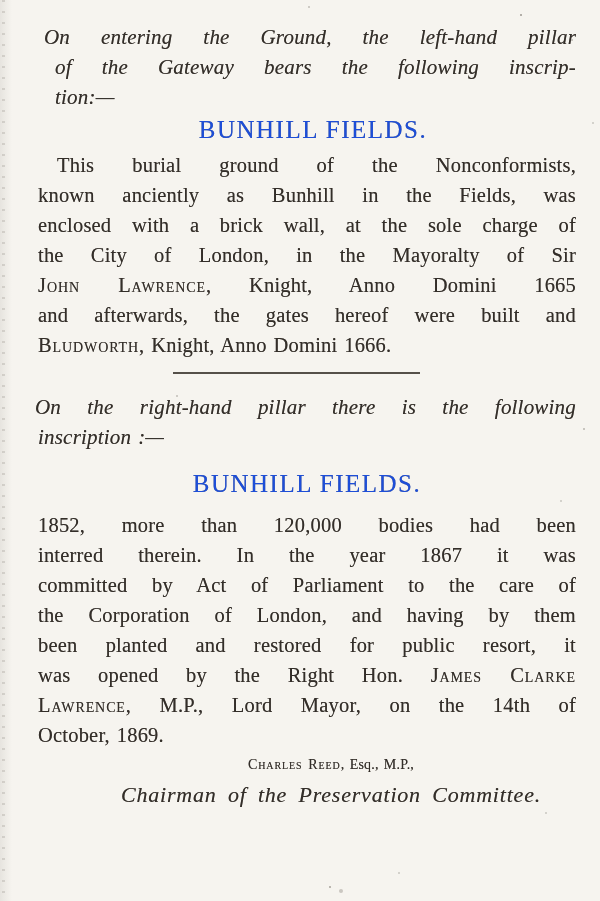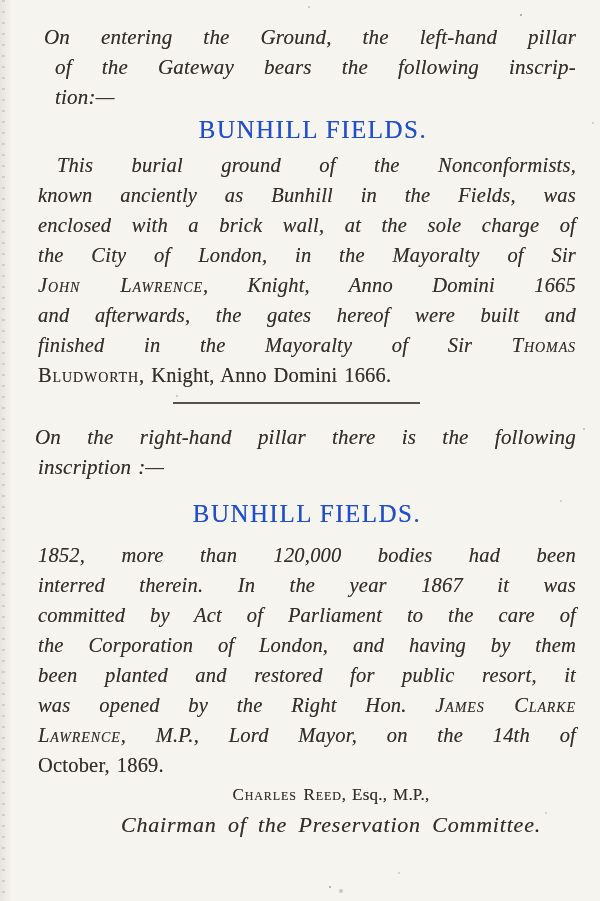--- a/index.html
+++ b/index.html
@@ -55,21 +55,20 @@
   .line {
     font-size: 20.5px;
     line-height: 30px;
     letter-spacing: 0.2px;
     word-spacing: 1.5px;
     white-space: normal;
   }
   .j {               
     text-align: justify;
     text-align-last: justify;
-    font-style: italic;
   }
   .center { text-align: left; }
   .ital .line, .ital { font-style: italic; font-size: 21px; }
   .sc { font-variant: small-caps; letter-spacing: 0.9px; }
   .indent1 { padding-left: 19px; }   
   .cont    { margin-left: 17px; }    
   .out     { margin-left: -3px; }
   .note1 .line:first-child { margin-left: 6px; }
   .heading {
     font-size: 25px;
@@ -83,21 +82,21 @@
   .para2 { margin-top: 4px; }
   .rule {
     border: none;
     border-top: 2px solid rgba(56,50,44,0.85);
     width: 247px;
     margin: 12px 0 0 135px;
   }
   .note2 { margin-top: 18px; }
   .para4 { margin-top: 10px; }
   .signature { padding-left: 48px; text-align: center; }
-  .signature .line { font-size: 17px; }
+  .signature .line { font-size: 14px; }
   .signature .role { font-style: italic; font-size: 22px; word-spacing: 5px; letter-spacing: 0.8px; text-align: center; }
 </style>
 </head>
 <body>
 
 <div class="page">
 
   <div class="edge-shade"></div>
   <div class="edge-dots"></div>
   <div class="specks"></div>
@@ -110,21 +109,20 @@
 
   <div class="heading h-left">BUNHILL FIELDS.</div>
 
   <div class="para para2">
     <div class="line j indent1">This burial ground of the Nonconformists,</div>
     <div class="line j">known anciently as Bunhill in the Fields, was</div>
     <div class="line j">enclosed with a brick wall, at the sole charge of</div>
     <div class="line j">the City of London, in the Mayoralty of Sir</div>
     <div class="line j"><span class="sc">John Lawrence</span><span>, Knight,  Anno Domini 1665</span></div>
     <div class="line j">and afterwards, the gates hereof were built and</div>
-    <div class="line j"><span>finished in the Mayoralty of Sir </span><span class="sc">Thomas</span></div>
     <div class="line"><span class="sc">Bludworth</span><span>, Knight, Anno Domini 1666.</span></div>
   </div>
 
   <hr class="rule">
 
   <div class="para ital note2">
     <div class="line j out">On the right-hand pillar there is the following</div>
     <div class="line center">inscription :—</div>
   </div>
 

